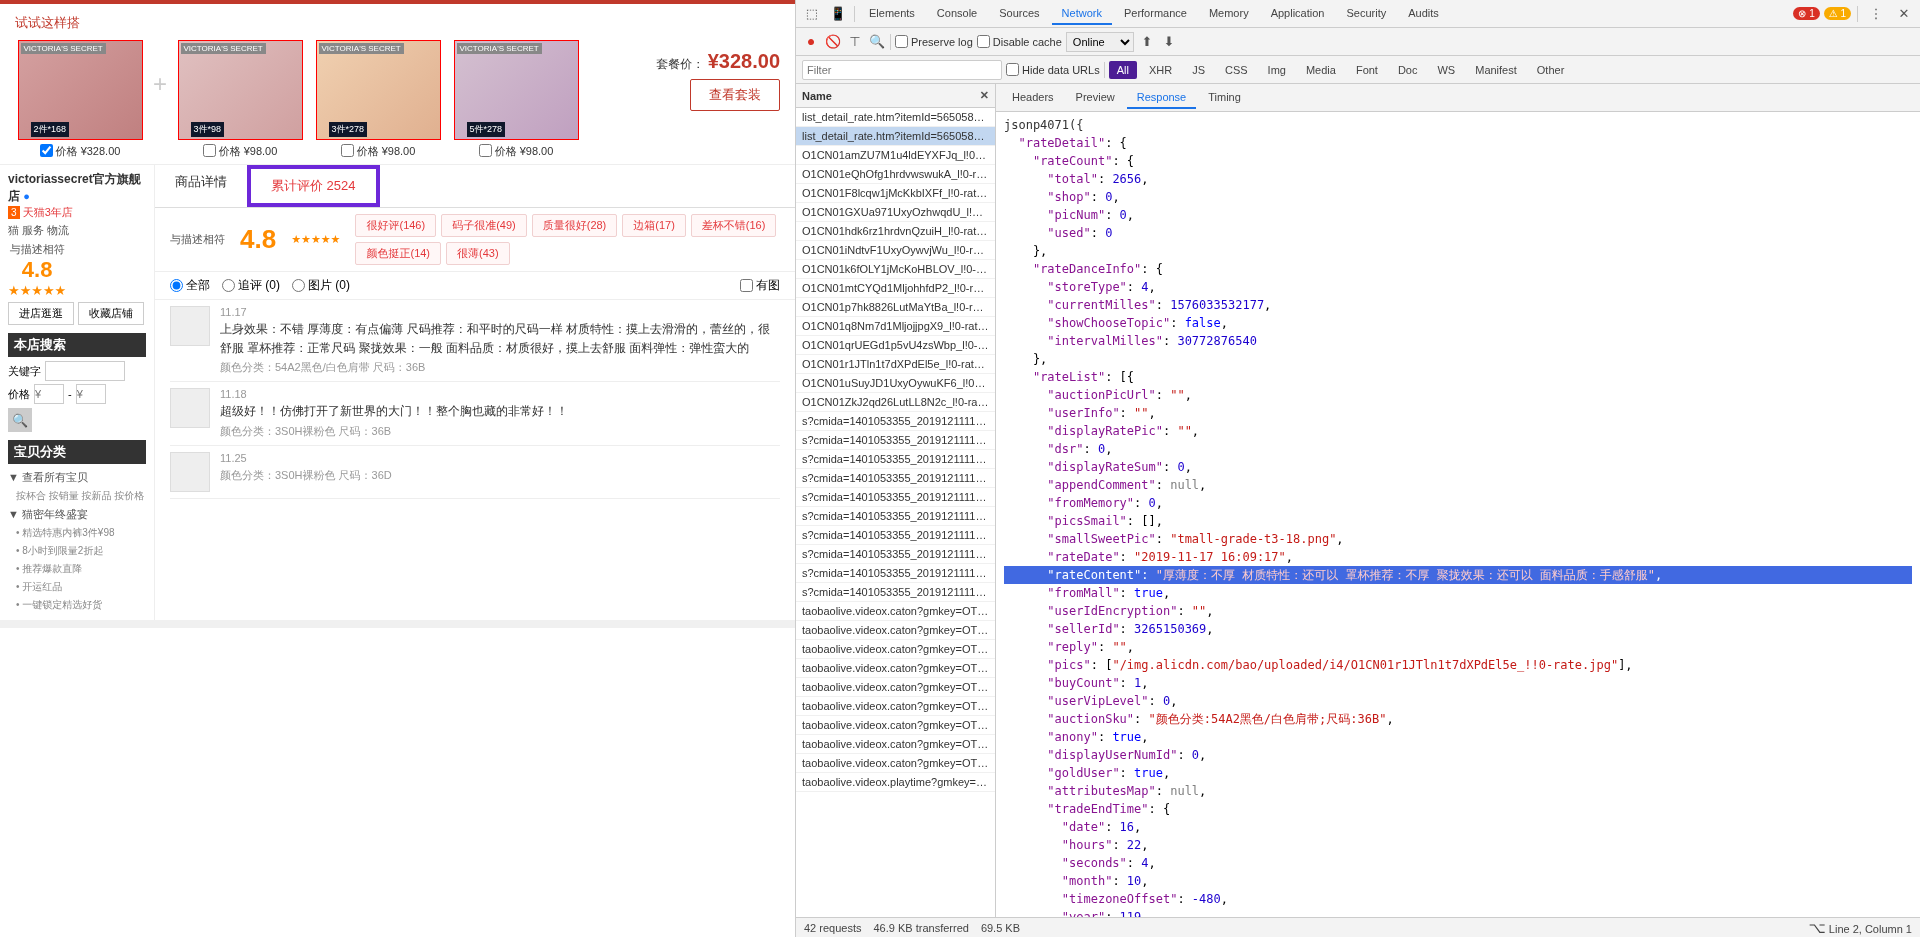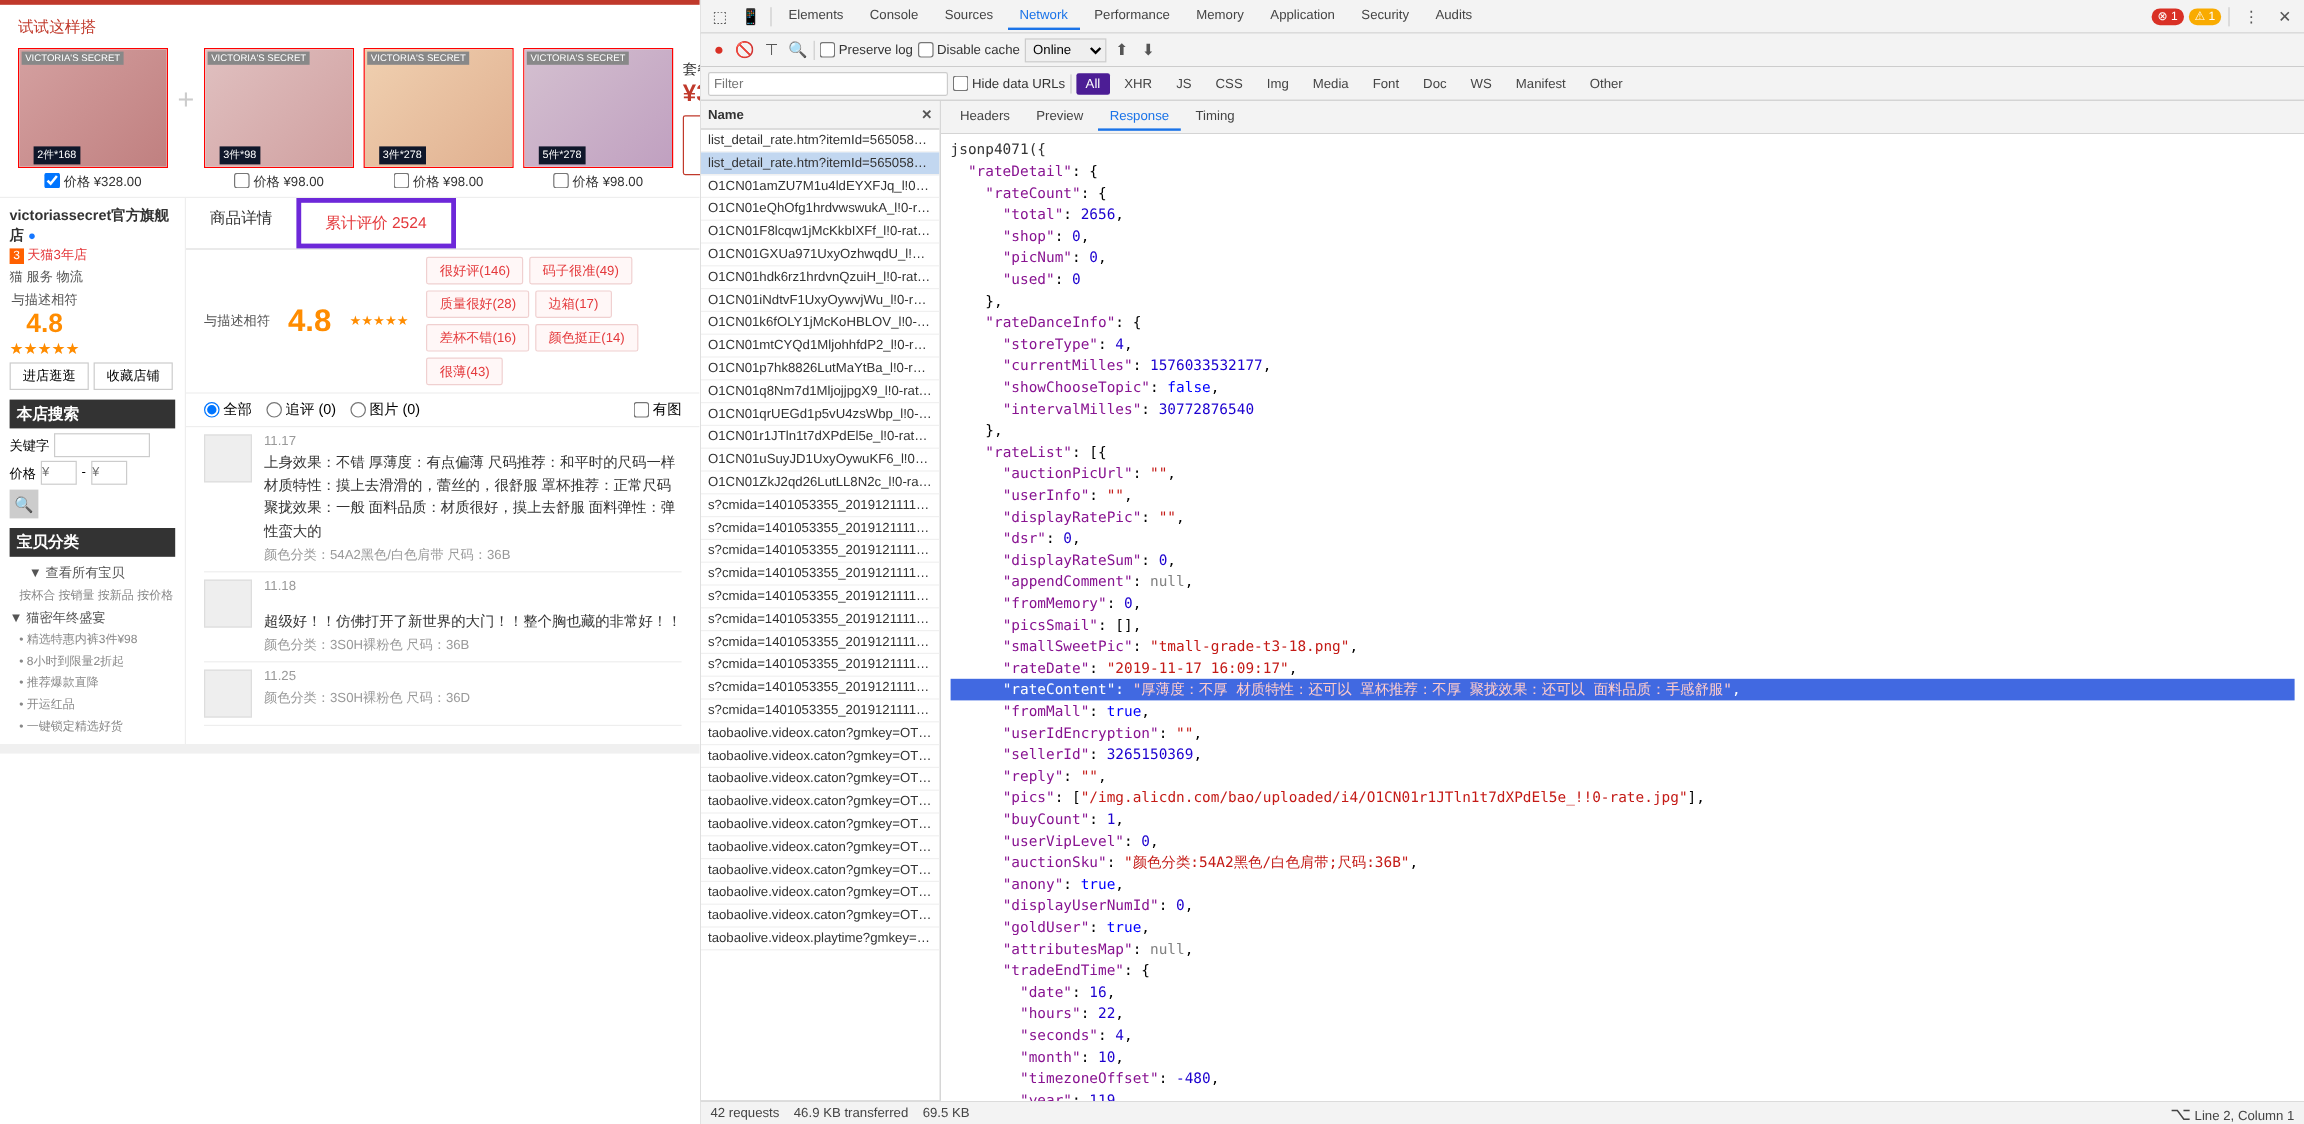--- a/index.html
+++ b/index.html
@@ -2,21 +2,21 @@
 <html><head>
   <meta charset="utf-8">
   <style>
     * { box-sizing: border-box; margin: 0; padding: 0; }
     body { font-family: Arial, sans-serif; font-size: 12px; background: #fff; display: flex; flex-direction: column; height: 937px; overflow: hidden; }
 
     
     .main-container { display: flex; flex: 1; overflow: hidden; }
 
     
-    .webpage-panel { width: 584px; flex-shrink: 0; overflow-y: auto; background: #fff; border-right: 1px solid #ccc; }
+    .webpage-panel { width: 796px; flex-shrink: 0; overflow-y: auto; background: #fff; border-right: 1px solid #ccc; }
 
     
     .devtools-panel { flex: 1; display: flex; flex-direction: column; background: #fff; min-width: 0; }
 
     
     .devtools-topbar { display: flex; align-items: center; background: #f3f3f3; border-bottom: 1px solid #ccc; height: 28px; padding: 0 4px; gap: 2px; }
     .devtools-tab { padding: 4px 10px; font-size: 11px; cursor: pointer; color: #444; border-bottom: 2px solid transparent; }
     .devtools-tab.active { color: #1a73e8; border-bottom: 2px solid #1a73e8; }
     .devtools-icon-btn { width: 24px; height: 24px; display: flex; align-items: center; justify-content: center; cursor: pointer; border-radius: 3px; font-size: 13px; color: #555; }
     .devtools-sep { width: 1px; height: 16px; background: #ccc; margin: 0 2px; }
@@ -199,21 +199,21 @@
             <input type="text" style="width: 30px; height: 20px; border: 1px solid rgb(204, 204, 204); font-size: 11px;" placeholder="¥">
             <span>-</span>
             <input type="text" style="width: 30px; height: 20px; border: 1px solid rgb(204, 204, 204); font-size: 11px;" placeholder="¥">
           </div>
           <button style="margin-top:4px;background:#ccc;border:none;width:24px;height:24px;cursor:pointer;font-size:13px;">🔍</button>
         </div>
 
         <div style="margin-top:8px;">
           <div style="font-size:13px;font-weight:bold;color:#fff;background:#333;padding:3px 6px;">宝贝分类</div>
           <div style="margin-top:4px;">
-            <div style="font-size:11px;color:#555;padding:2px 0;cursor:pointer;margin-left:16px;">▼ 查看所有宝贝</div>
+            <div style="font-size:11px;color:#555;padding:2px 0;cursor:pointer;">▼ 查看所有宝贝</div>
             <div style="font-size:10px;color:#888;padding:2px 0 2px 8px;cursor:pointer;">按杯合 按销量 按新品 按价格</div>
             <div style="font-size:11px;color:#555;padding:2px 0;cursor:pointer;display:flex;align-items:center;">▼ 猫密年终盛宴</div>
             <div style="font-size:10px;color:#888;padding:2px 0 2px 8px;cursor:pointer;">• 精选特惠内裤3件¥98</div>
             <div style="font-size:10px;color:#888;padding:2px 0 2px 8px;cursor:pointer;">• 8小时到限量2折起</div>
             <div style="font-size:10px;color:#888;padding:2px 0 2px 8px;cursor:pointer;">• 推荐爆款直降</div>
             <div style="font-size:10px;color:#888;padding:2px 0 2px 8px;cursor:pointer;">• 开运红品</div>
             <div style="font-size:10px;color:#888;padding:2px 0 2px 8px;cursor:pointer;">• 一键锁定精选好货</div>
           </div>
         </div>
       </div>
@@ -274,21 +274,21 @@
                 <span>颜色分类：54A2黑色/白色肩带</span>
                 <span>尺码：36B</span>
               </div>
             </div>
           </div>
 
           <div style="border-bottom:1px solid #eee;padding:6px 0;display:flex;gap:10px;">
             <div style="width:40px;height:40px;background:#eee;border:1px solid #ddd;flex-shrink:0;"></div>
             <div style="flex:1;">
               <div style="font-size:11px;color:#999;">11.18</div>
-              <div style="font-size:12px;color:#333;line-height:1.6;margin-top:14px;">超级好！！仿佛打开了新世界的大门！！整个胸也藏的非常好！！</div>
+              <div style="font-size:12px;color:#333;line-height:1.6;margin-top:2px;">超级好！！仿佛打开了新世界的大门！！整个胸也藏的非常好！！</div>
               <div style="font-size:11px;color:#999;margin-top:2px;">
                 <span>颜色分类：3S0H裸粉色</span>
                 <span>尺码：36B</span>
               </div>
             </div>
           </div>
 
           <div style="border-bottom:1px solid #eee;padding:6px 0;display:flex;gap:10px;">
             <div style="width:40px;height:40px;background:#eee;border:1px solid #ddd;flex-shrink:0;"></div>
             <div style="flex:1;">

